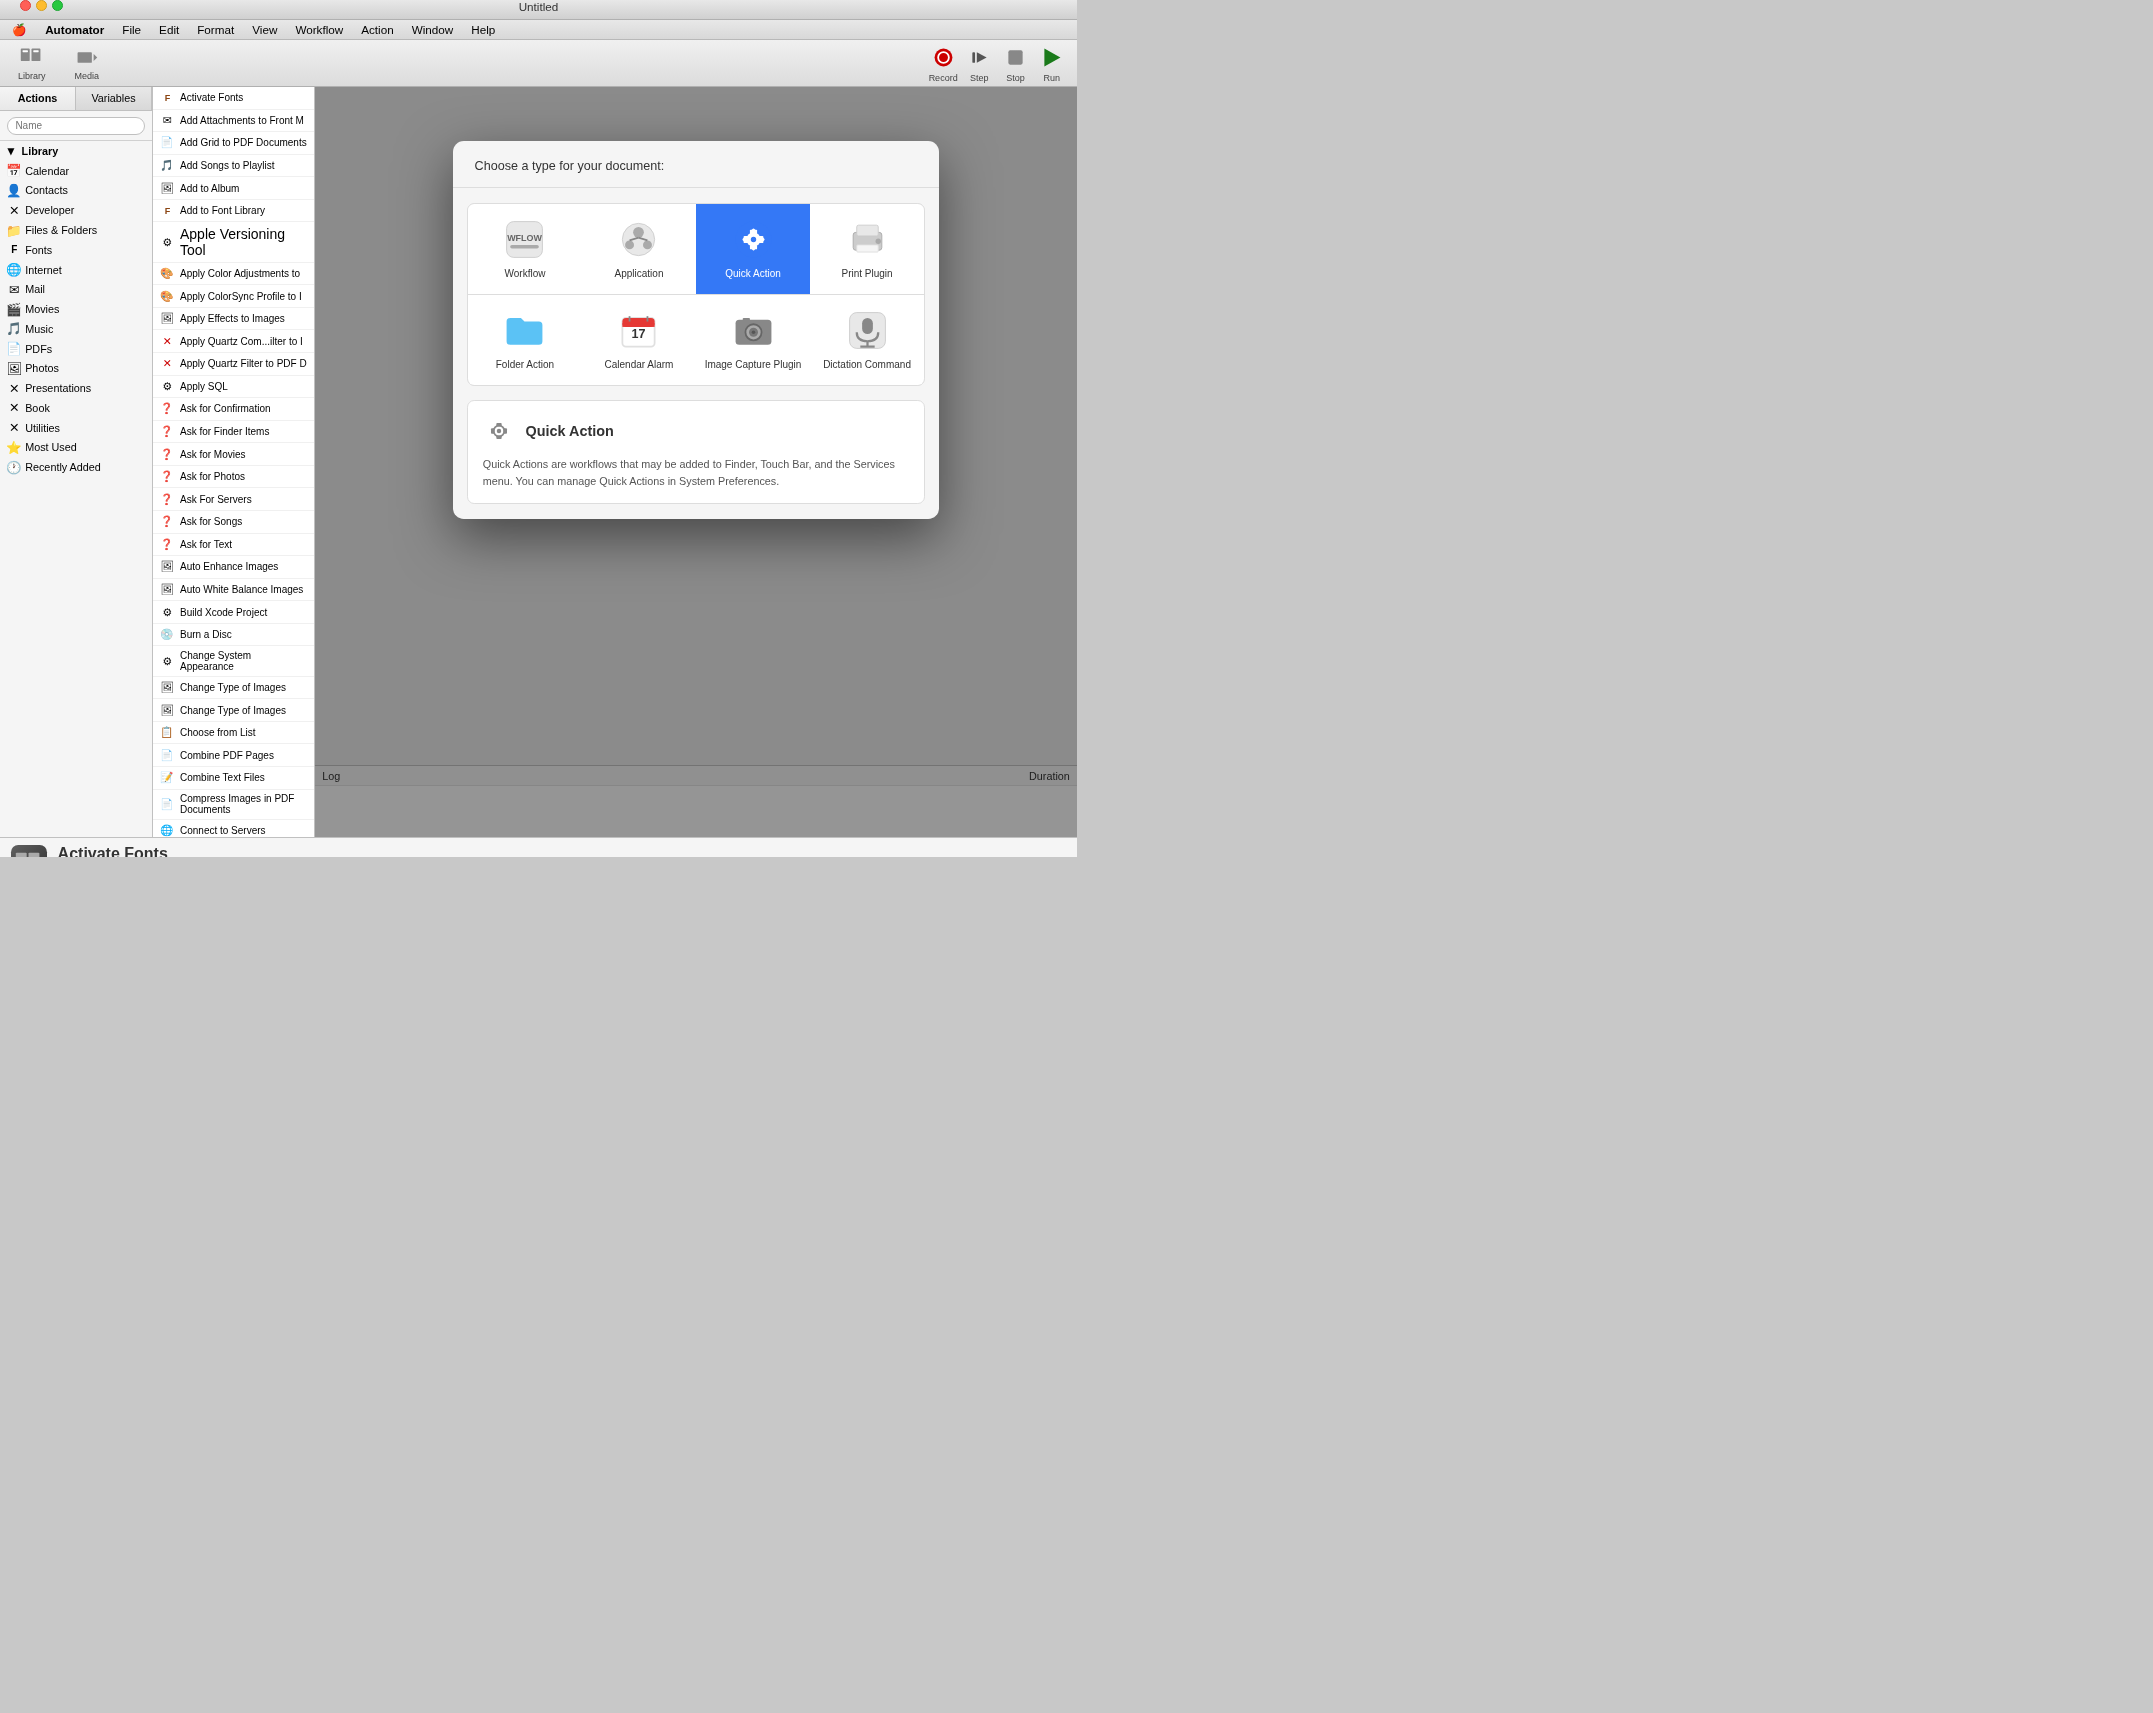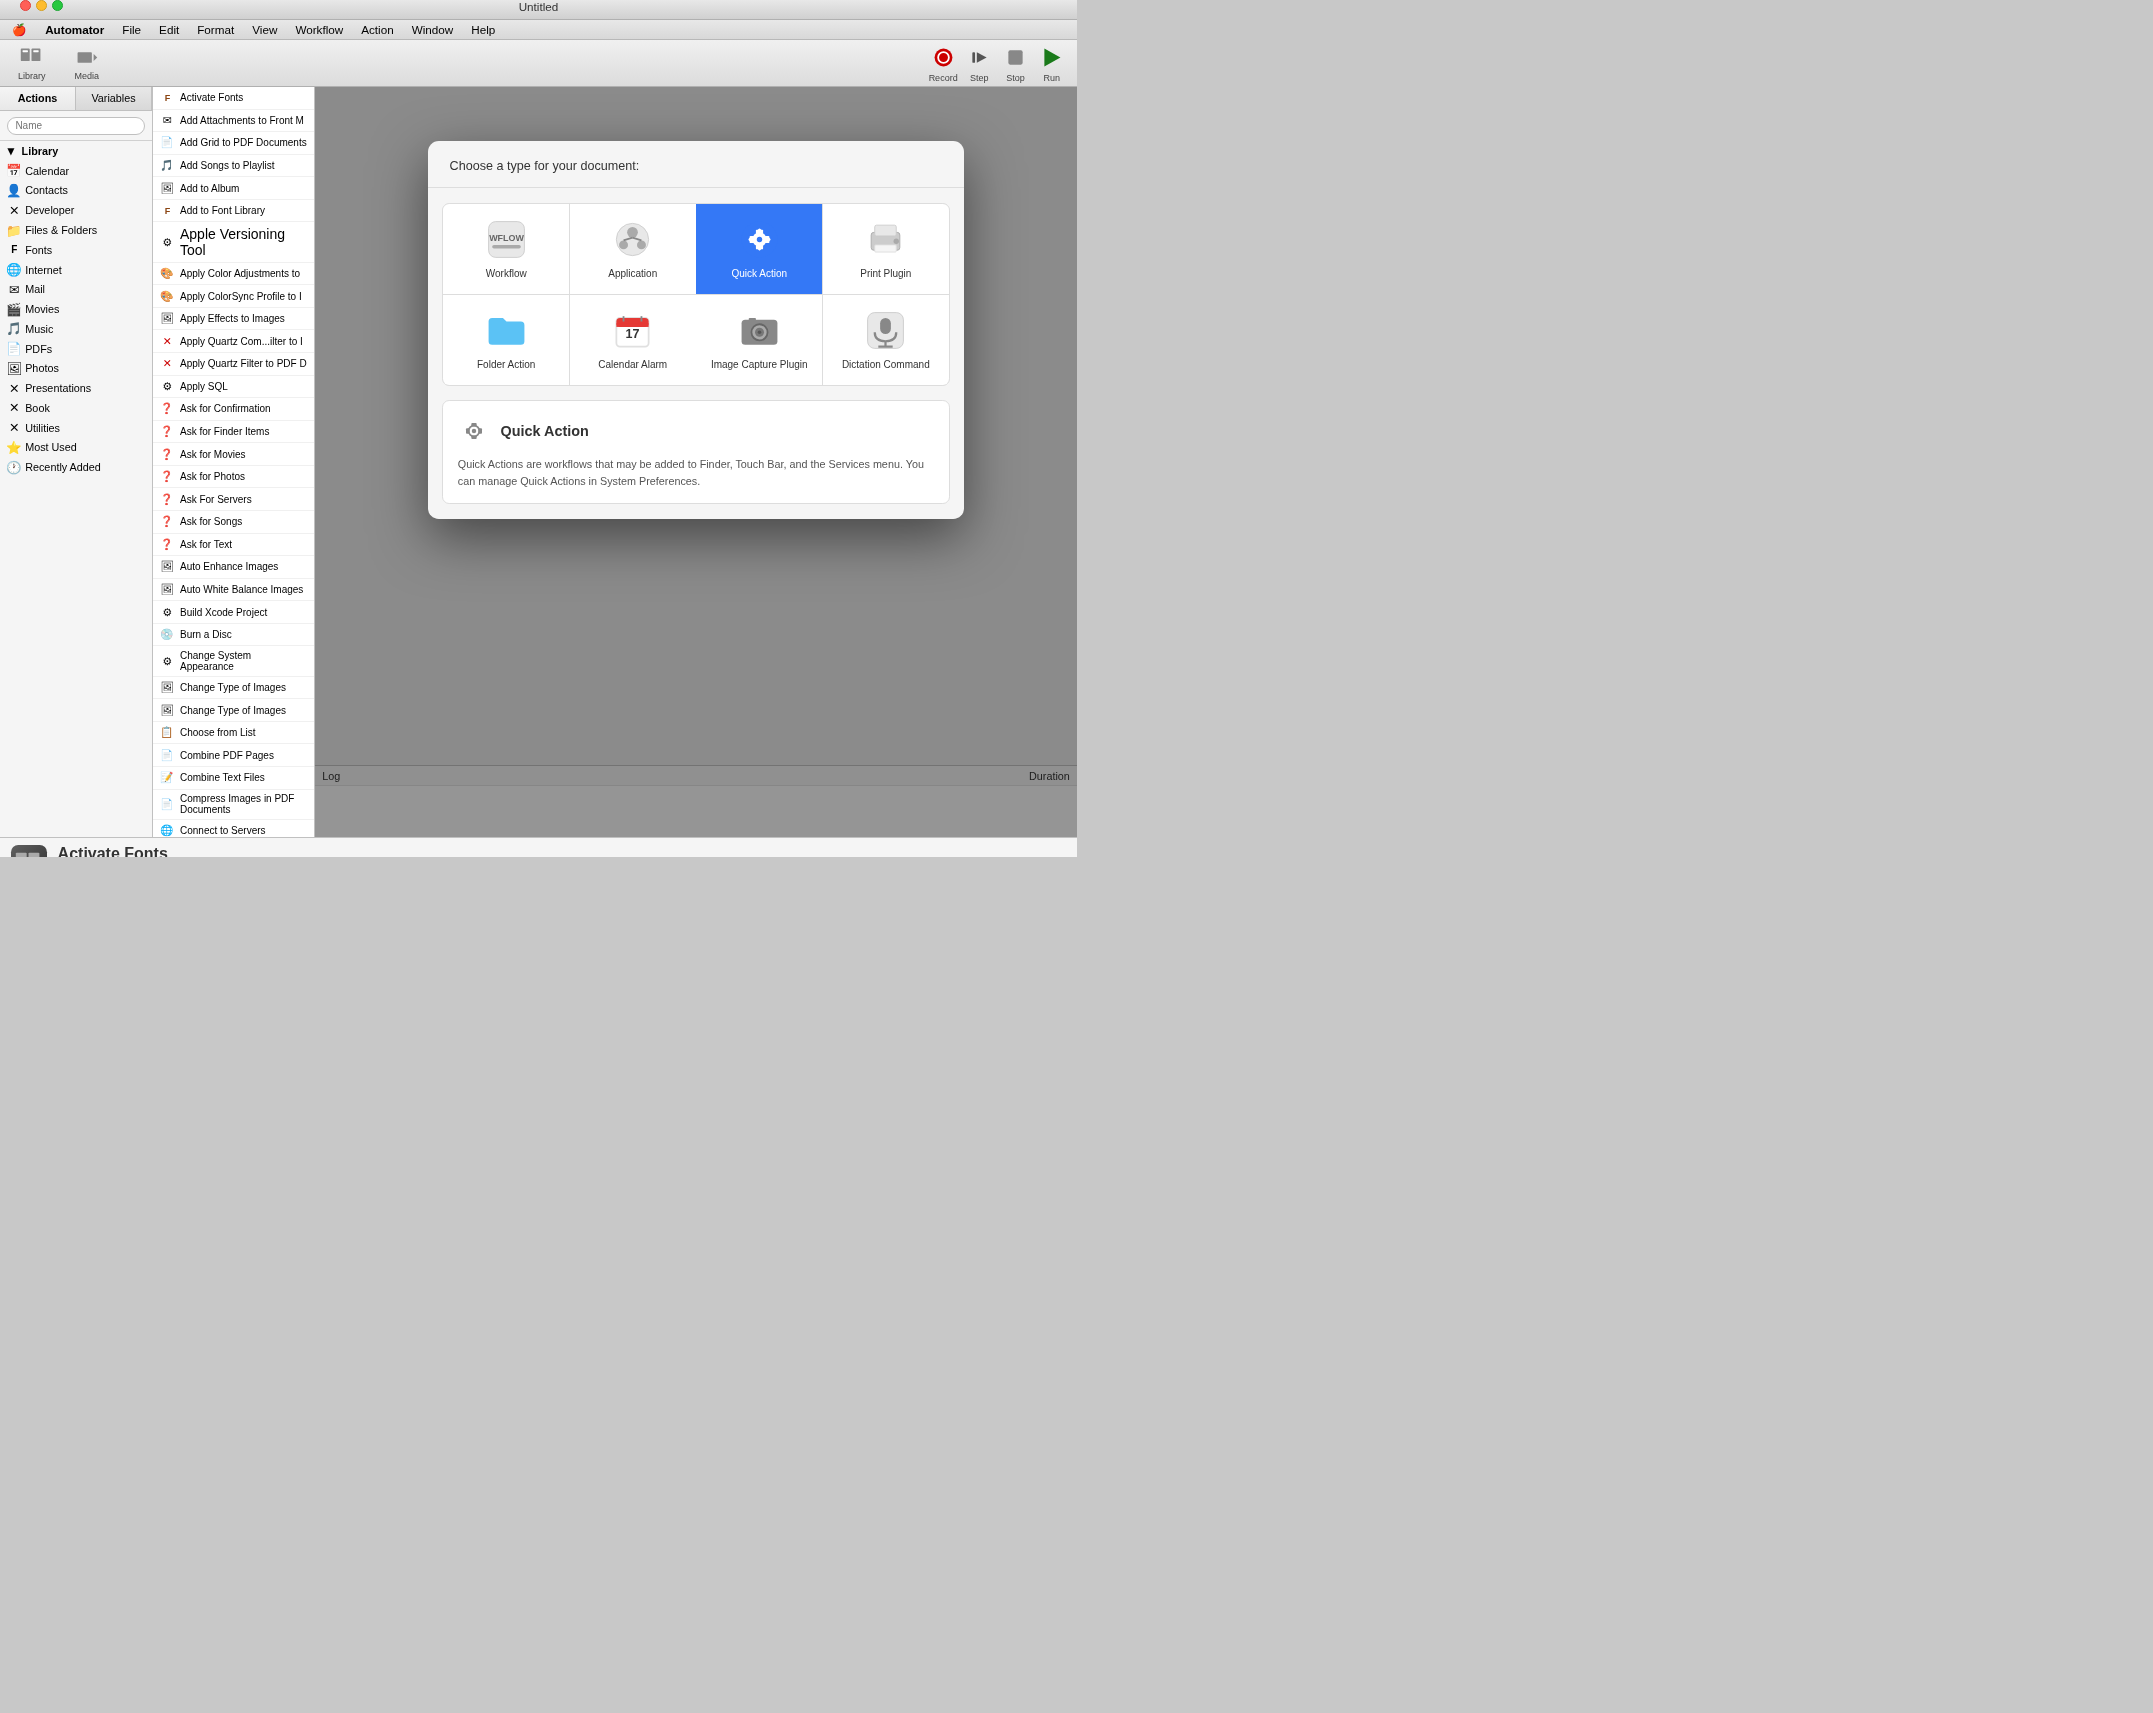--- a/index.html
+++ b/index.html
@@ -298,21 +298,21 @@
       background: rgba(0,0,0,0.4);
       display: flex;
       align-items: flex-start;
       justify-content: center;
       padding-top: 54px;
       z-index: 100;
     }
     .modal {
       background: #f5f5f5;
       border-radius: 10.8px;
-      width: 536px;
+      width: 486px;
       box-shadow: 0 18px 54px rgba(0,0,0,0.5);
       overflow: hidden;
     }
     .modal-header {
       padding: 18px 21.6px 14.4px;
       font-size: 12.6px;
       color: #333;
       border-bottom: 0.9px solid #ddd;
     }
     .modal-grid {

